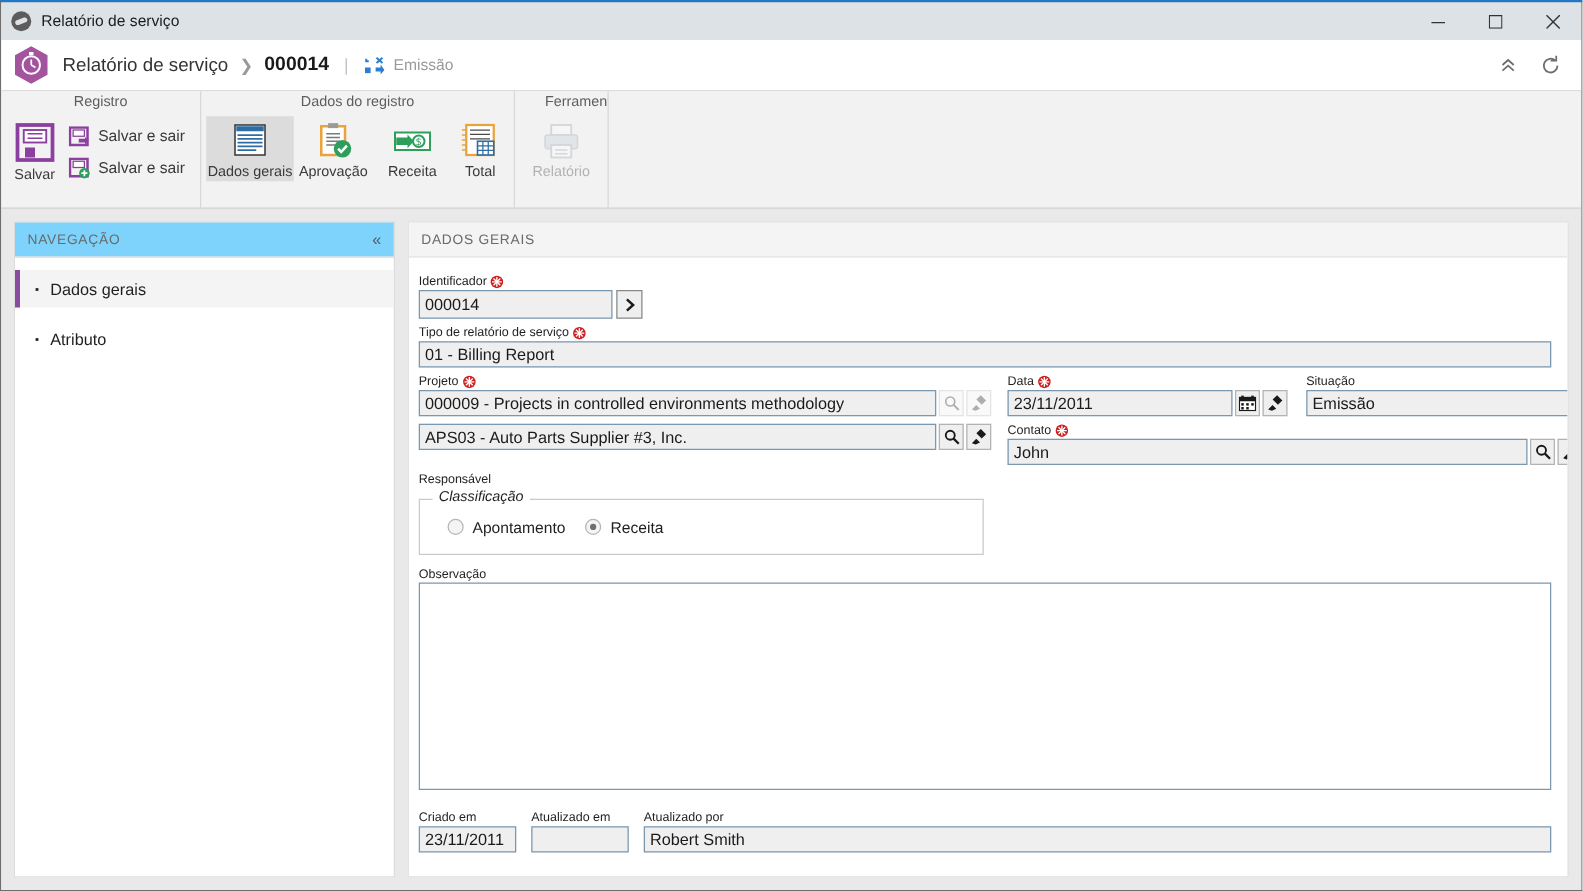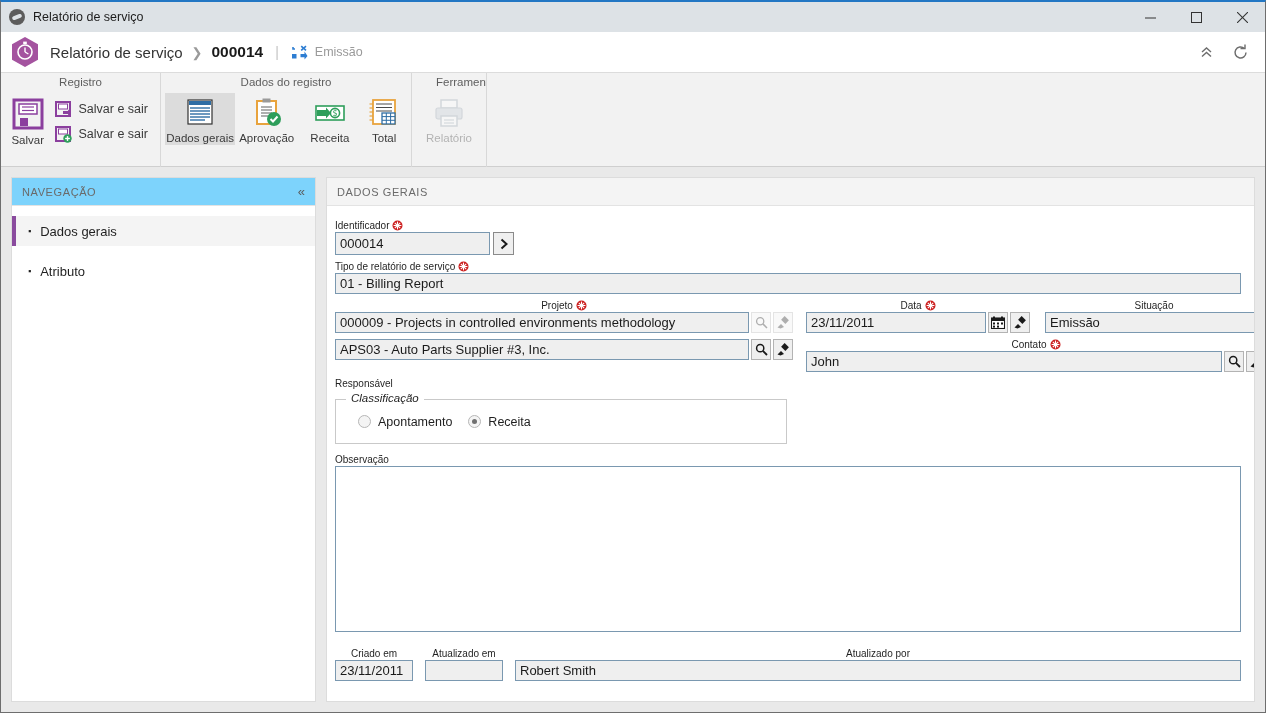--- a/index.html
+++ b/index.html
@@ -193,21 +193,21 @@
   }
   .radio .rl { font-size: 12.5px; color: #1f1f1f; }
 
   textarea.ta {
     border: 1px solid #7a98b0; background: #ffffff; width: 100%;
     font-family: "Liberation Sans", sans-serif; font-size: 13px;
     resize: none; outline: none; padding: 3px 4px;
   }
 
   .cols { display: flex; gap: 6px; }
-  .col { display: flex; flex-direction: column; align-items: center; }
+  .col { display: flex; flex-direction: column; }
 </style>
 </head>
 <body>
 
 <div class="window">
 
   <div class="titlebar">
     <span class="app-ico"></span>
     <span class="title">Relatório de serviço</span>
     <div class="wbtns">

